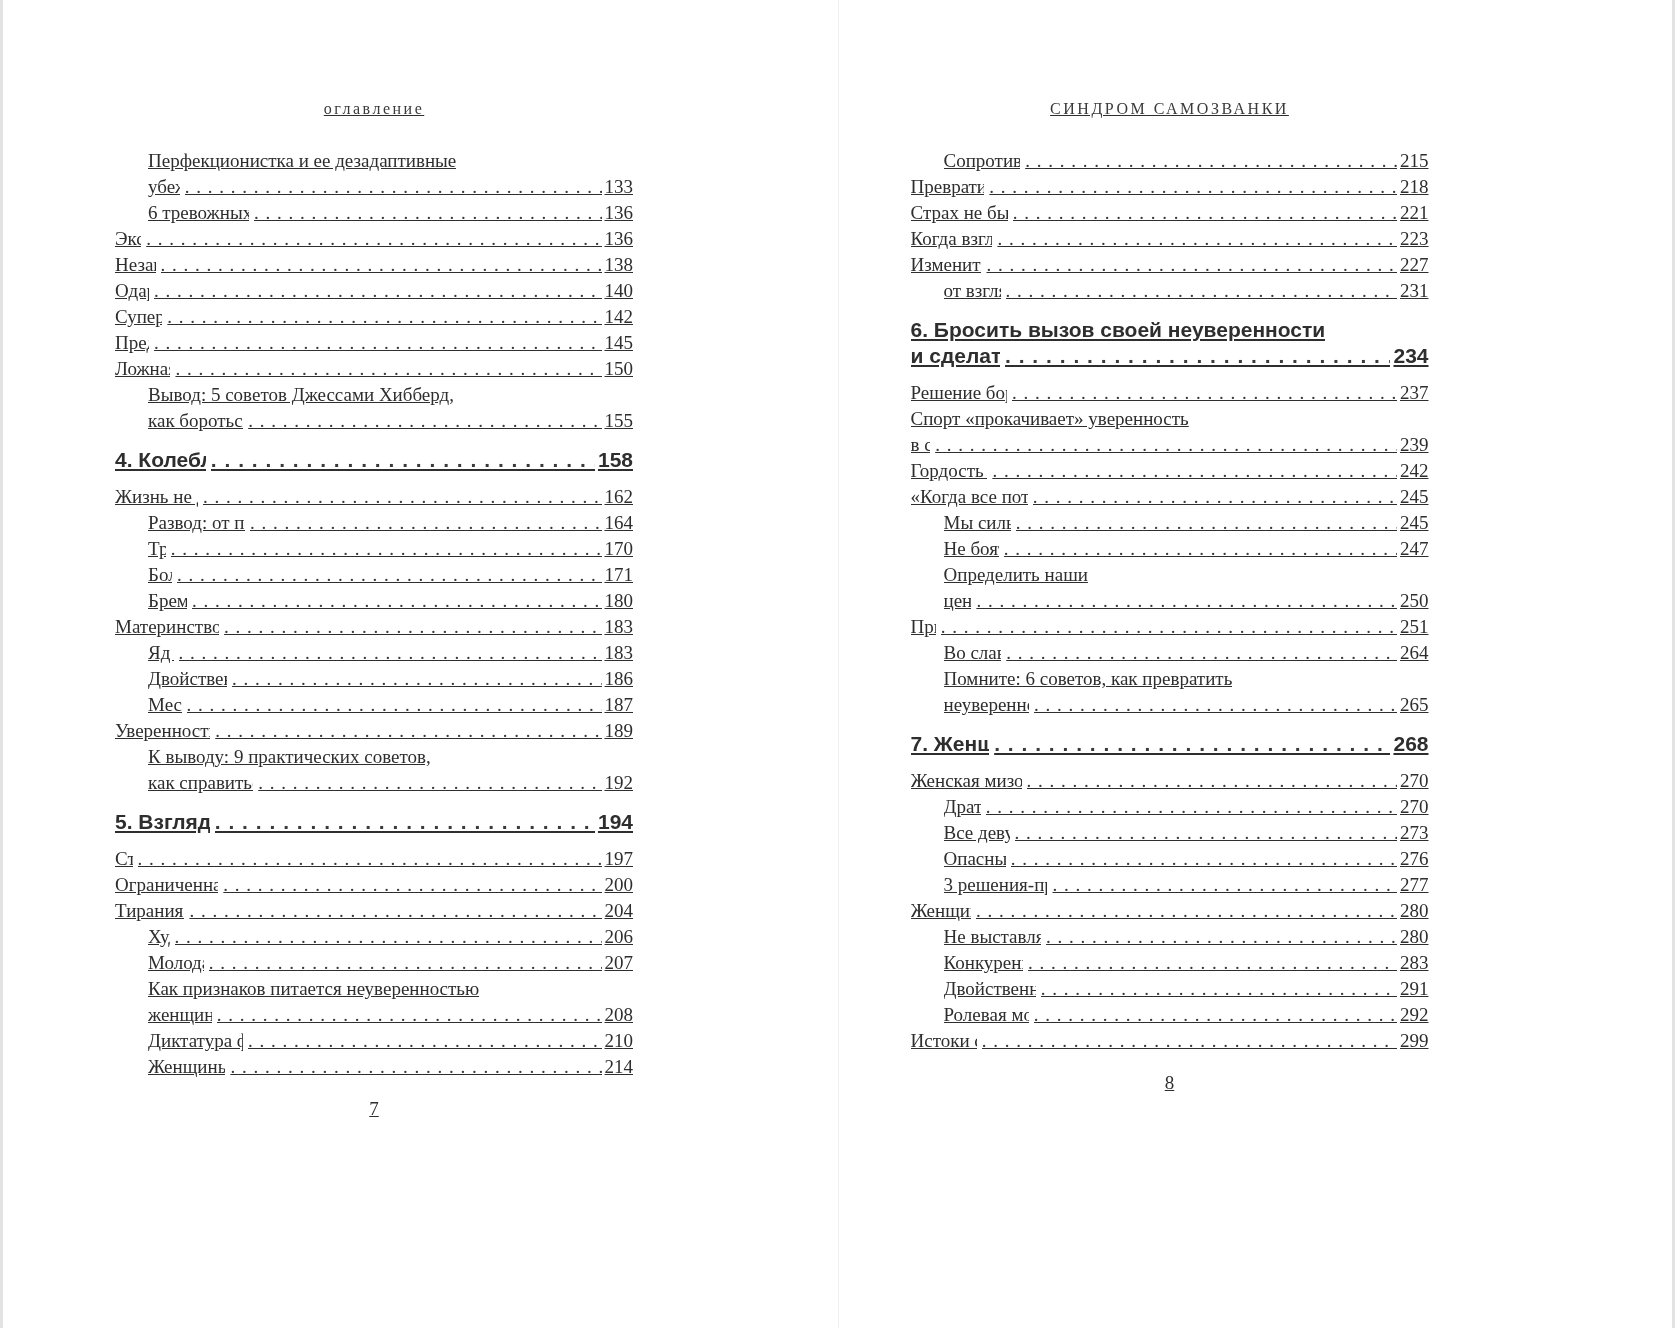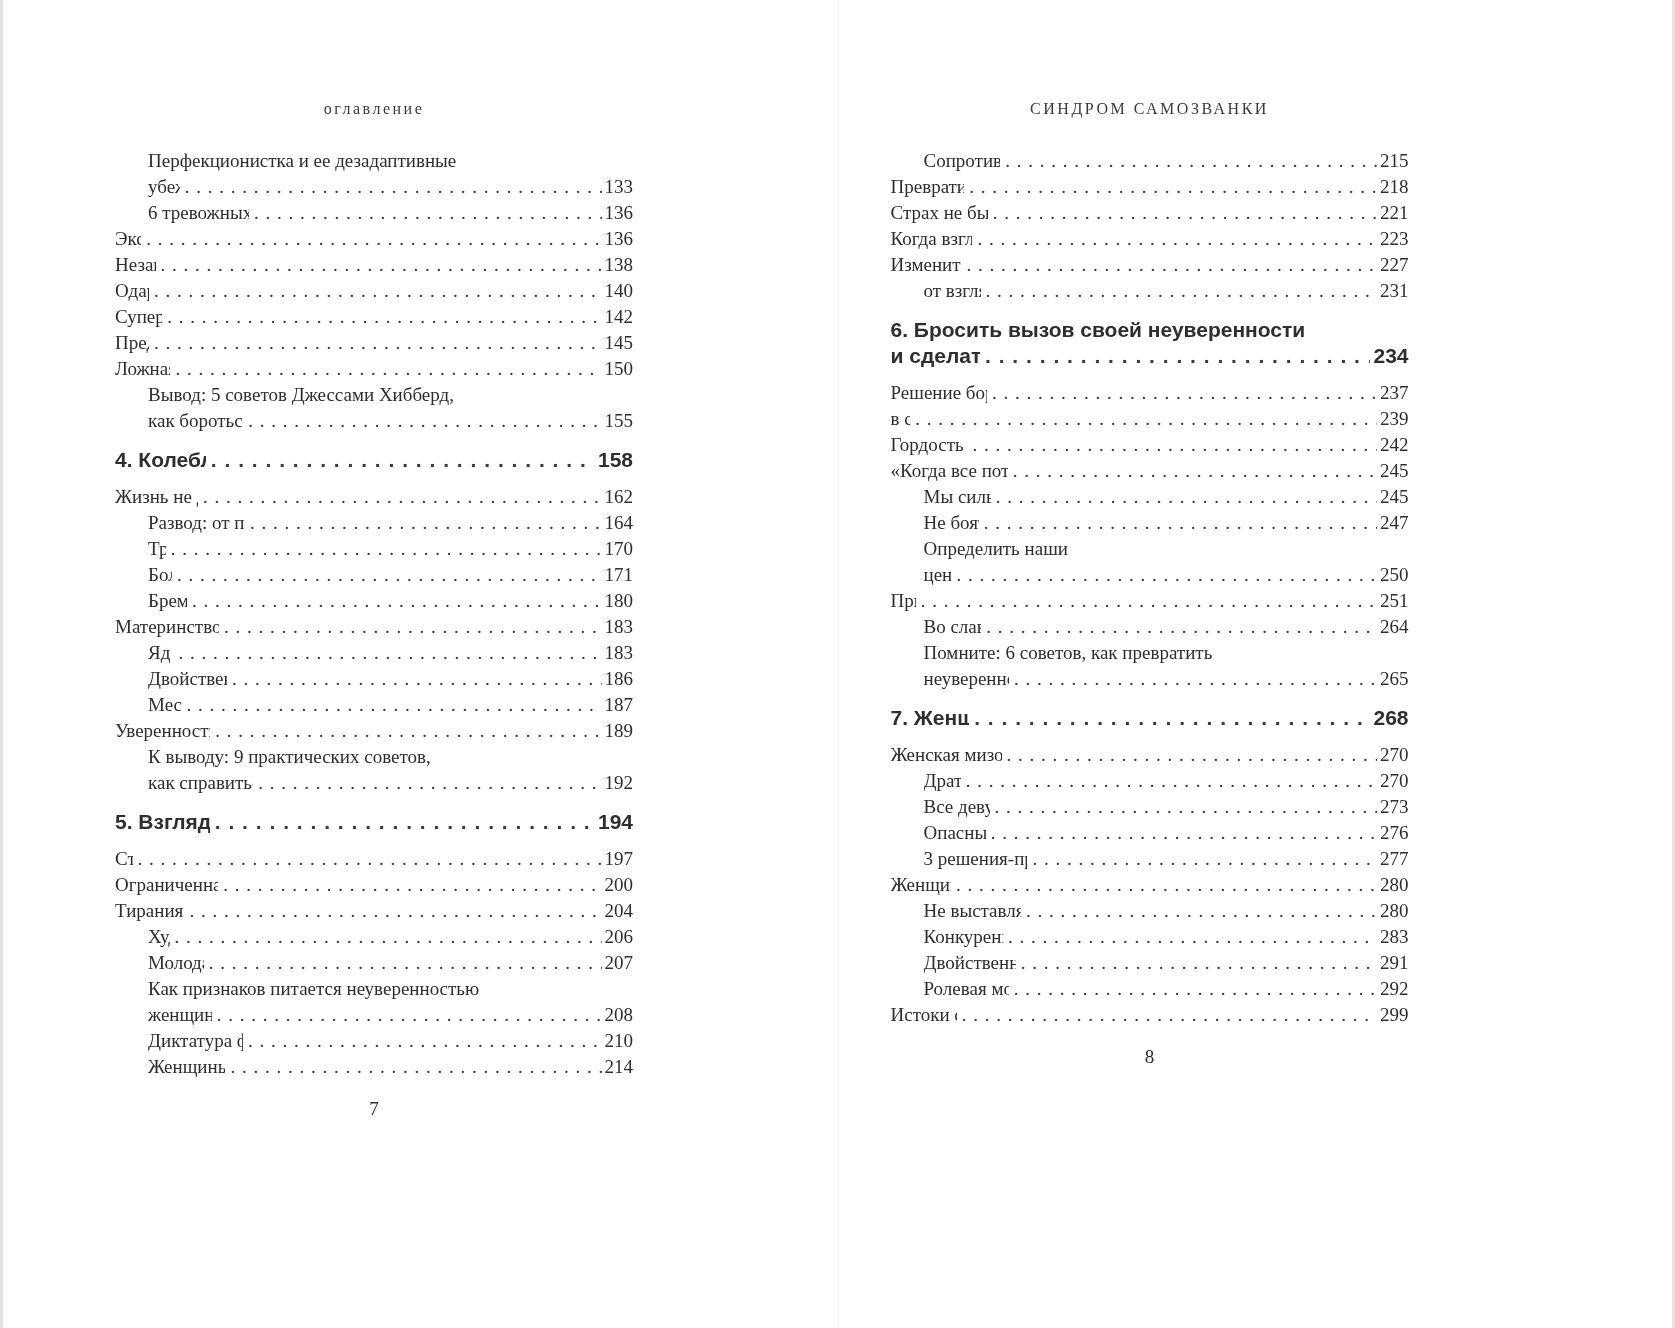--- a/index.html
+++ b/index.html
@@ -11,29 +11,30 @@
     width: 1675px;
   }
   .spread {
     width: 1675px;
     height: 1328px;
     display: flex;
     background: #ffffff;
     position: relative;
     border-left: 3px solid #e3e3e3;
     border-right: 3px solid #e3e3e3;
+    text-decoration: underline;
   }
   .page {
     flex: 1 1 50%;
     padding-top: 100px;
   }
   .page-right { border-left: 1px solid #f1f1f1; }
   .col { width: 518px; }
   .page-left  .col { margin-left: 112px; }
-  .page-right .col { margin-left: 52px; }
+  .page-right .col { margin-left: 72px; }
 
   .running-head {
     text-align: center;
     font-size: 16px;
     letter-spacing: 2.5px;
     color: #3a3a3a;
     margin-bottom: 30px;
     white-space: nowrap;
   }
 
@@ -366,20 +367,23 @@
           </div>
           <div class="entry indent-0">
             <div class="line">
               <span class="label">Решение бороться со стереотипами</span>
               <span class="dots"></span>
               <span class="pagenum">237</span>
             </div>
           </div>
           <div class="entry indent-0">
             <div class="line">
+              <span class="label">Спорт «прокачивает» уверенность</span>
+            </div>
+            <div class="line">
               <span class="label">в себе</span>
               <span class="dots"></span>
               <span class="pagenum">239</span>
             </div>
           </div>
           <div class="entry indent-0">
             <div class="line">
               <span class="label">Гордость и предубеждение</span>
               <span class="dots"></span>
               <span class="pagenum">242</span>

